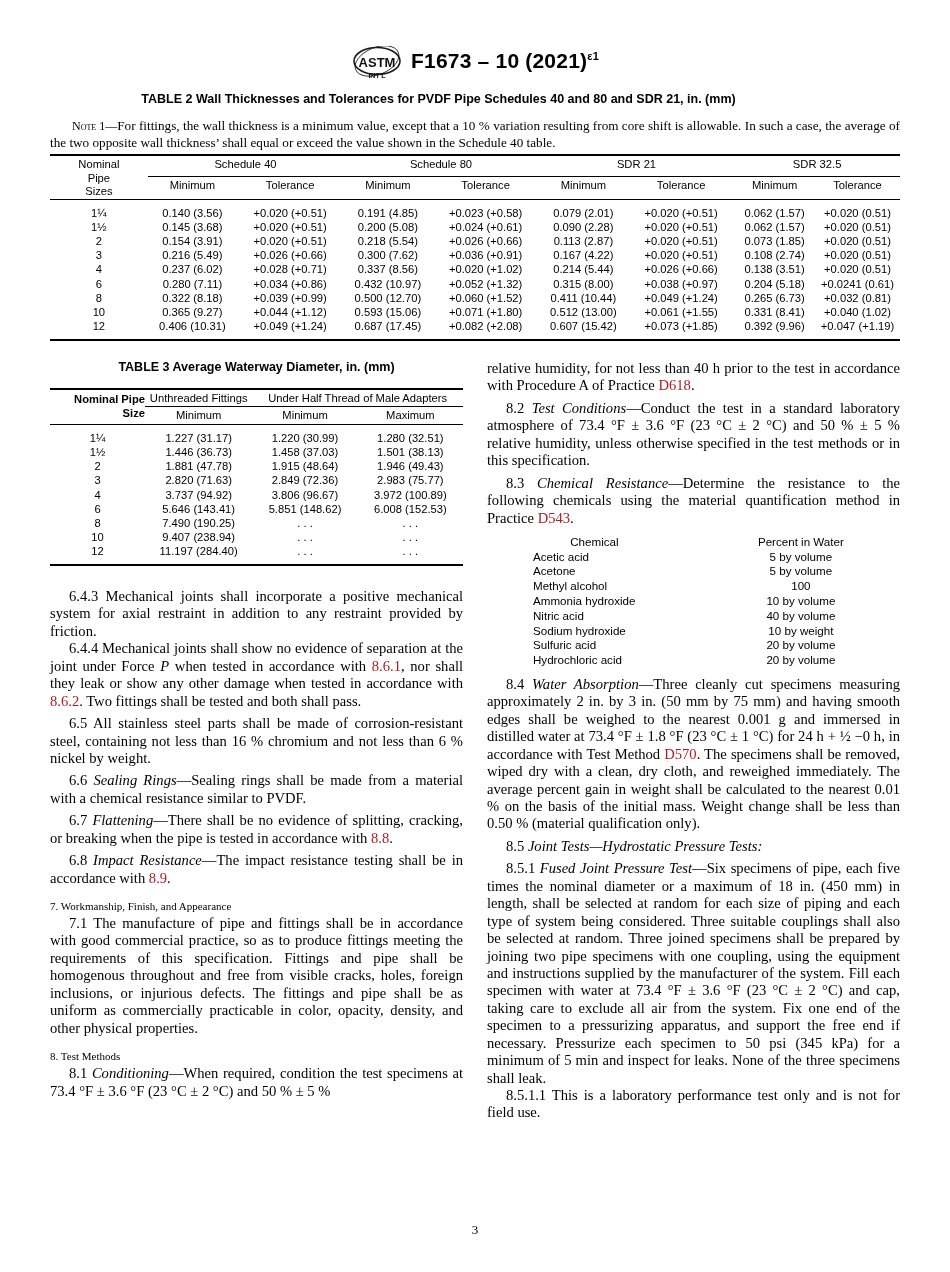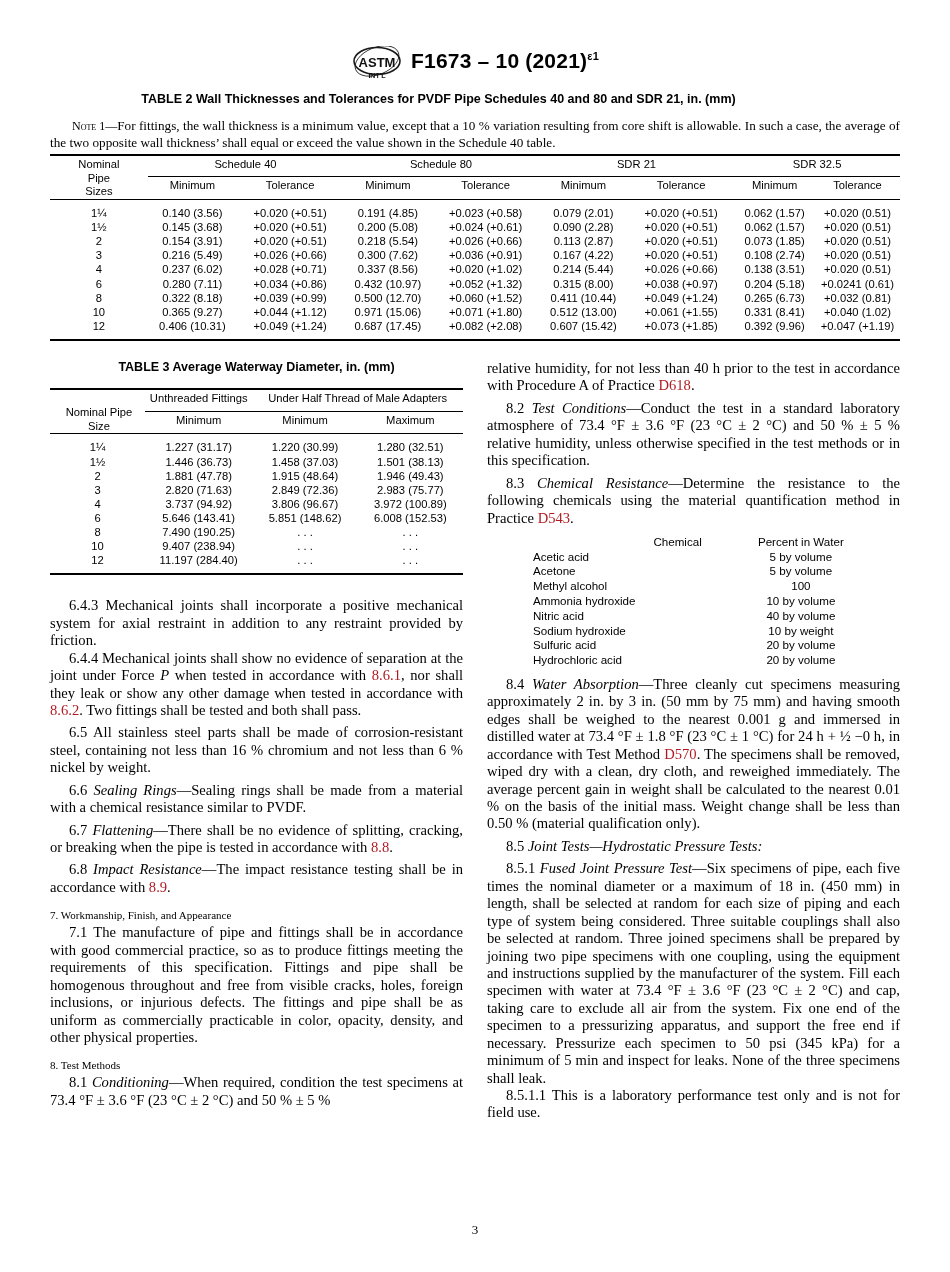--- a/index.html
+++ b/index.html
@@ -167,24 +167,25 @@
     font-family: "Liberation Sans", sans-serif;
     font-weight: bold;
     font-size: 12.5px;
     padding-bottom: 14px;
   }
   .t3 { font-size: 11.2px; }
   .t3 .grp { text-align: center; padding: 2px 0; }
   .t3 .grp-under { border-bottom: 1px solid #000; }
   .t3 .sub { text-align: center; padding: 2px 0 3px; }
   .t3 .nps {
-    text-align: center;
+    text-align: right;
     padding-left: 3px;
     line-height: 1.22;
-    padding-top: 16px;
+    padding-top: 3px;
+    font-weight: bold;
   }
   .t3 tbody td {
     padding: 1.05px 0;
     white-space: nowrap;
   }
   .t3 .c-nps { text-align: center; }
   .t3 .num { text-align: center; }
   .t3 .spacer-row td { height: 4px; }
 
   
@@ -192,21 +193,21 @@
     width: 100%;
     border-collapse: collapse;
     font-family: "Liberation Sans", sans-serif;
     font-size: 11.6px;
     margin: 7px 0 9px 0;
   }
   .chem td, .chem th {
     padding: 0.9px 0;
     font-weight: normal;
   }
-  .chem .hdr-chem { text-align: right; width: 52%; }
+  .chem .hdr-chem { text-align: center; width: 52%; }
   .chem .hdr-pct { text-align: center; }
   .chem .name { text-align: left; padding-left: 46px; }
   .chem .pct { text-align: center; }
 
   
   .page-num {
     position: absolute;
     top: 1222px;
     left: 0;
     width: 950px;
@@ -351,21 +352,21 @@
             <td class="num">+0.060 (+1.52)</td>
             <td class="num">0.411 (10.44)</td>
             <td class="num">+0.049 (+1.24)</td>
             <td class="num">0.265 (6.73)</td>
             <td class="num">+0.032 (0.81)</td>
           </tr>
           <tr>
             <td class="c-nps">10</td>
             <td class="num">0.365   (9.27)</td>
             <td class="num">+0.044 (+1.12)</td>
-            <td class="num">0.971 (15.06)</td>
+            <td class="num">0.593 (15.06)</td>
             <td class="num">+0.071 (+1.80)</td>
             <td class="num">0.512 (13.00)</td>
             <td class="num">+0.061 (+1.55)</td>
             <td class="num">0.331 (8.41)</td>
             <td class="num">+0.040 (1.02)</td>
           </tr>
           <tr>
             <td class="c-nps">12</td>
             <td class="num">0.406 (10.31)</td>
             <td class="num">+0.049 (+1.24)</td>

